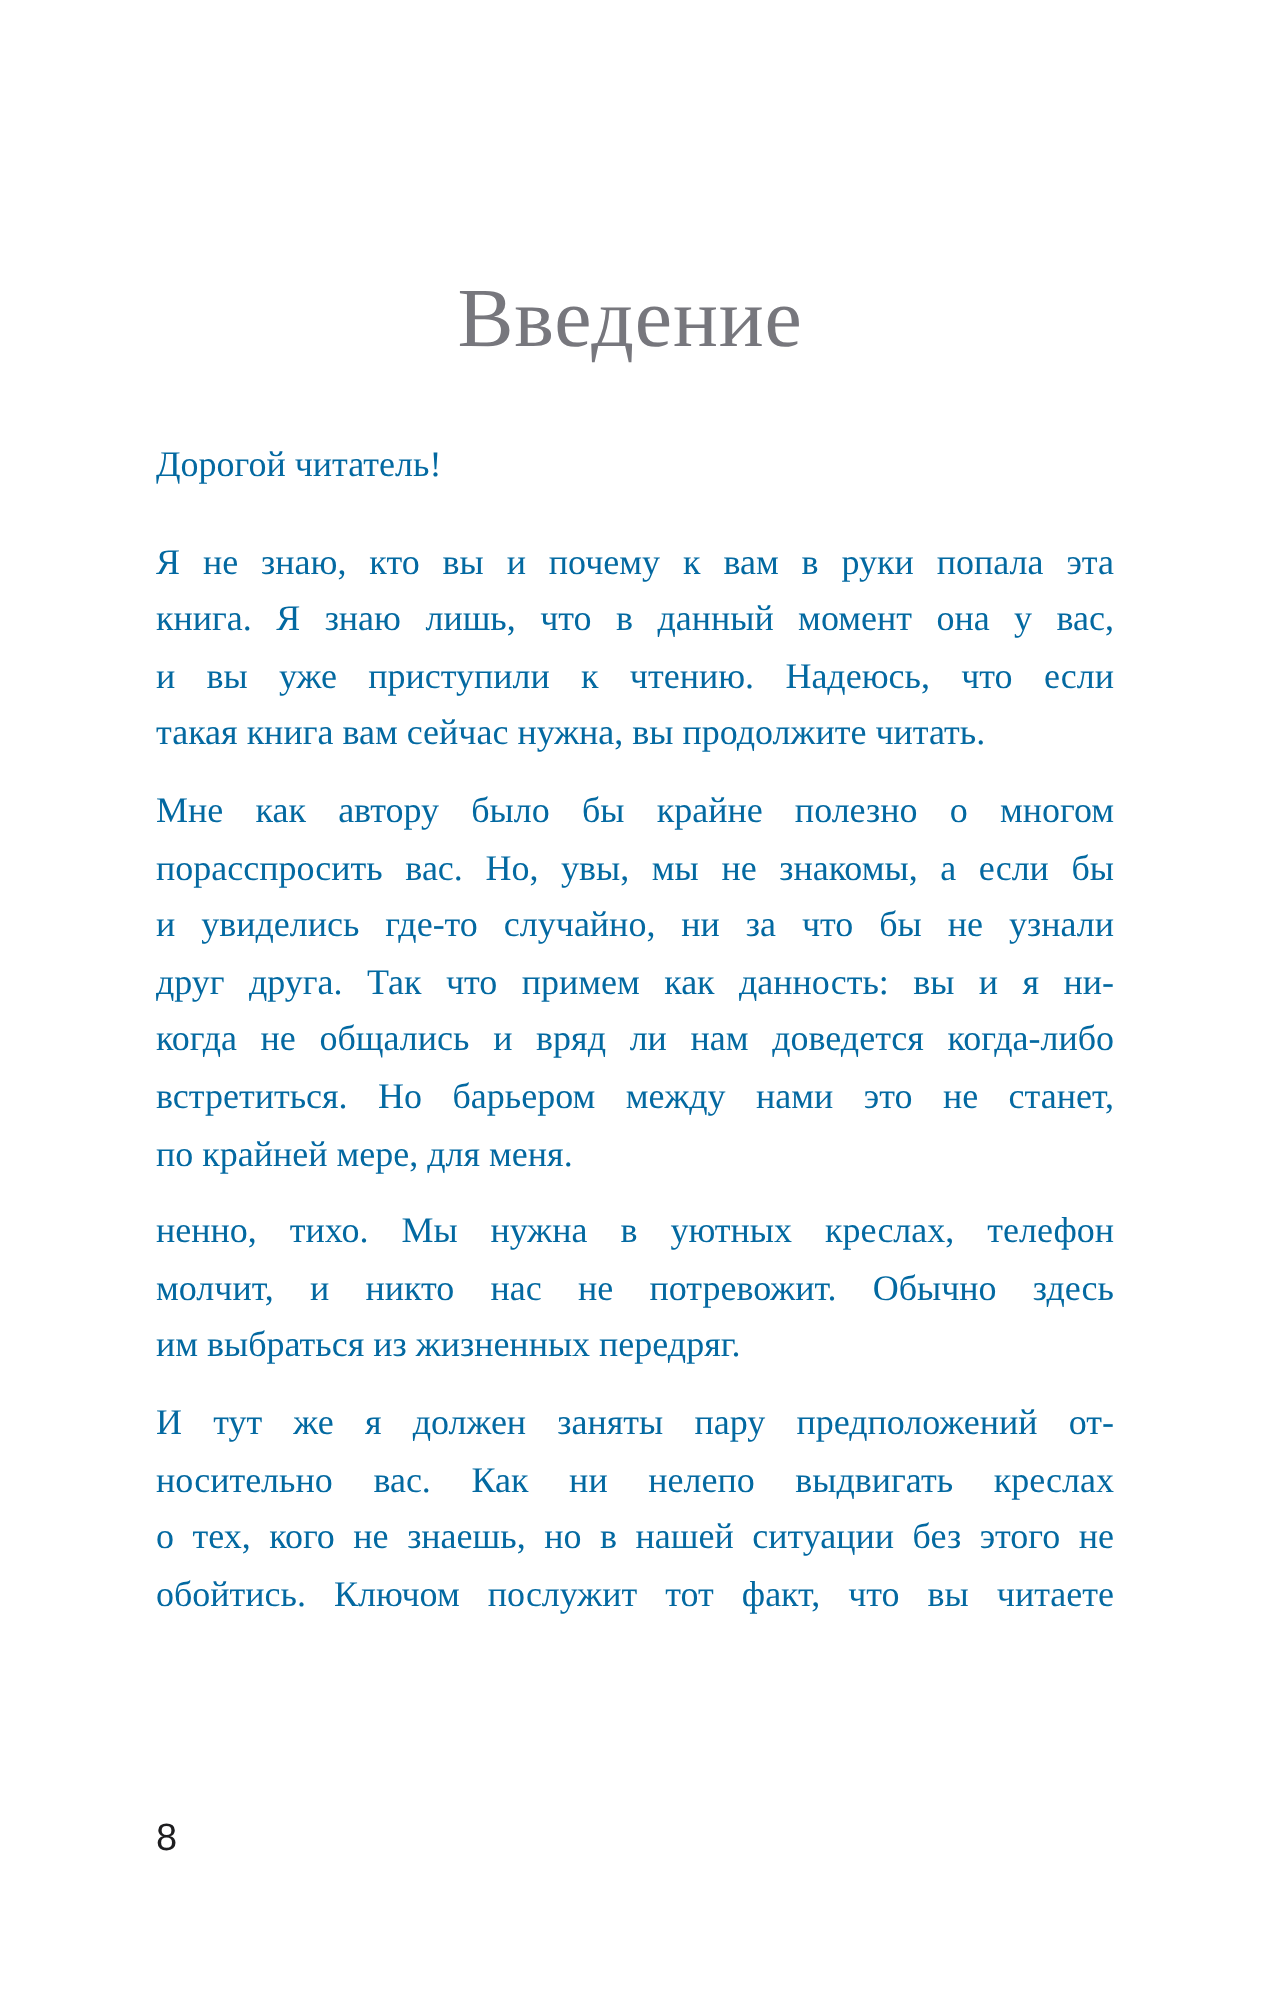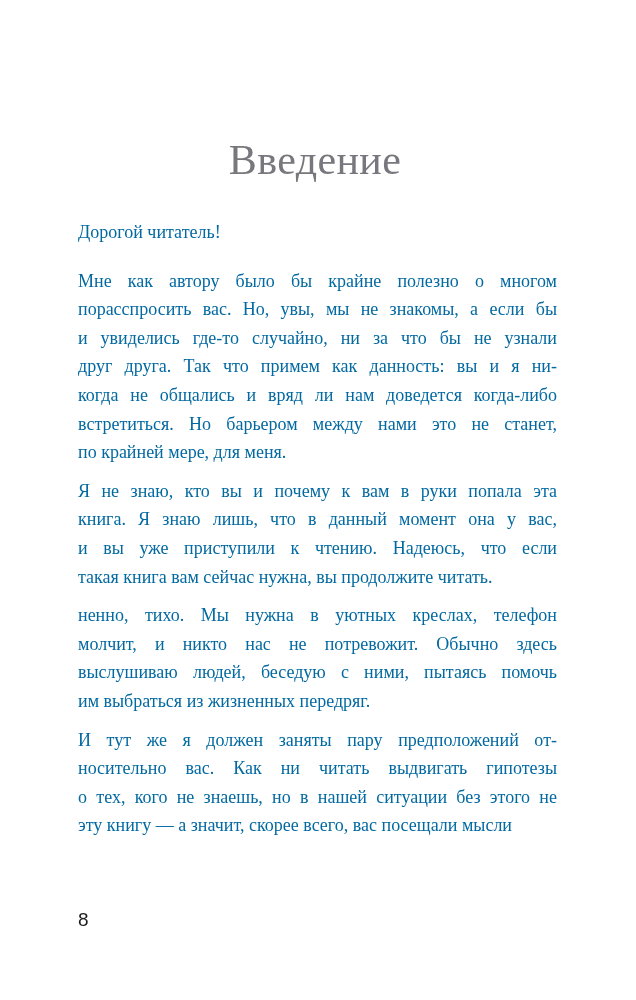--- a/index.html
+++ b/index.html
@@ -92,47 +92,46 @@
 
 <div class="page">
 
   <h1 class="page-title">Введение</h1>
 
   <div class="body-text">
 
     <p class="para salutation">Дорогой читатель!</p>
 
     <p class="para">
+      <span class="ln">Я не знаю, кто вы и почему к вам в руки попала эта</span>
+      <span class="ln">книга. Я знаю лишь, что в данный момент она у вас,</span>
+      <span class="ln">и вы уже приступили к чтению. Надеюсь, что если</span>
+      <span class="ln last">такая книга вам сейчас нужна, вы продолжите читать.</span>
+    </p>
+
+    <p class="para">
       <span class="ln">Мне как автору было бы крайне полезно о многом</span>
       <span class="ln">порасспросить вас. Но, увы, мы не знакомы, а если бы</span>
       <span class="ln">и увиделись где-то случайно, ни за что бы не узнали</span>
       <span class="ln">друг друга. Так что примем как данность: вы и я ни-</span>
       <span class="ln">когда не общались и вряд ли нам доведется когда-либо</span>
       <span class="ln">встретиться. Но барьером между нами это не станет,</span>
       <span class="ln last">по крайней мере, для меня.</span>
     </p>
 
     <p class="para">
-      <span class="ln">Я не знаю, кто вы и почему к вам в руки попала эта</span>
-      <span class="ln">книга. Я знаю лишь, что в данный момент она у вас,</span>
-      <span class="ln">и вы уже приступили к чтению. Надеюсь, что если</span>
-      <span class="ln last">такая книга вам сейчас нужна, вы продолжите читать.</span>
-    </p>
-
-    <p class="para">
       <span class="ln">ненно, тихо. Мы нужна в уютных креслах, телефон</span>
       <span class="ln">молчит, и никто нас не потревожит. Обычно здесь</span>
-      <span class="ln">выслушиваю людей, беседую с ними, пытаясь помочь</span>
       <span class="ln last">им выбраться из жизненных передряг.</span>
     </p>
 
     <p class="para">
       <span class="ln">И тут же я должен заняты пару предположений от-</span>
-      <span class="ln">носительно вас. Как ни читать выдвигать гипотезы</span>
+      <span class="ln">носительно вас. Как ни нелепо выдвигать креслах</span>
       <span class="ln">о тех, кого не знаешь, но в нашей ситуации без этого не</span>
-      <span class="ln last">эту книгу — а значит, скорее всего, вас посещали мысли</span>
+      <span class="ln">обойтись. Ключом послужит тот факт, что вы читаете</span>
     </p>
 
   </div>
 
   <div class="page-number">8</div>
 
 </div>
 
 </body></html>

